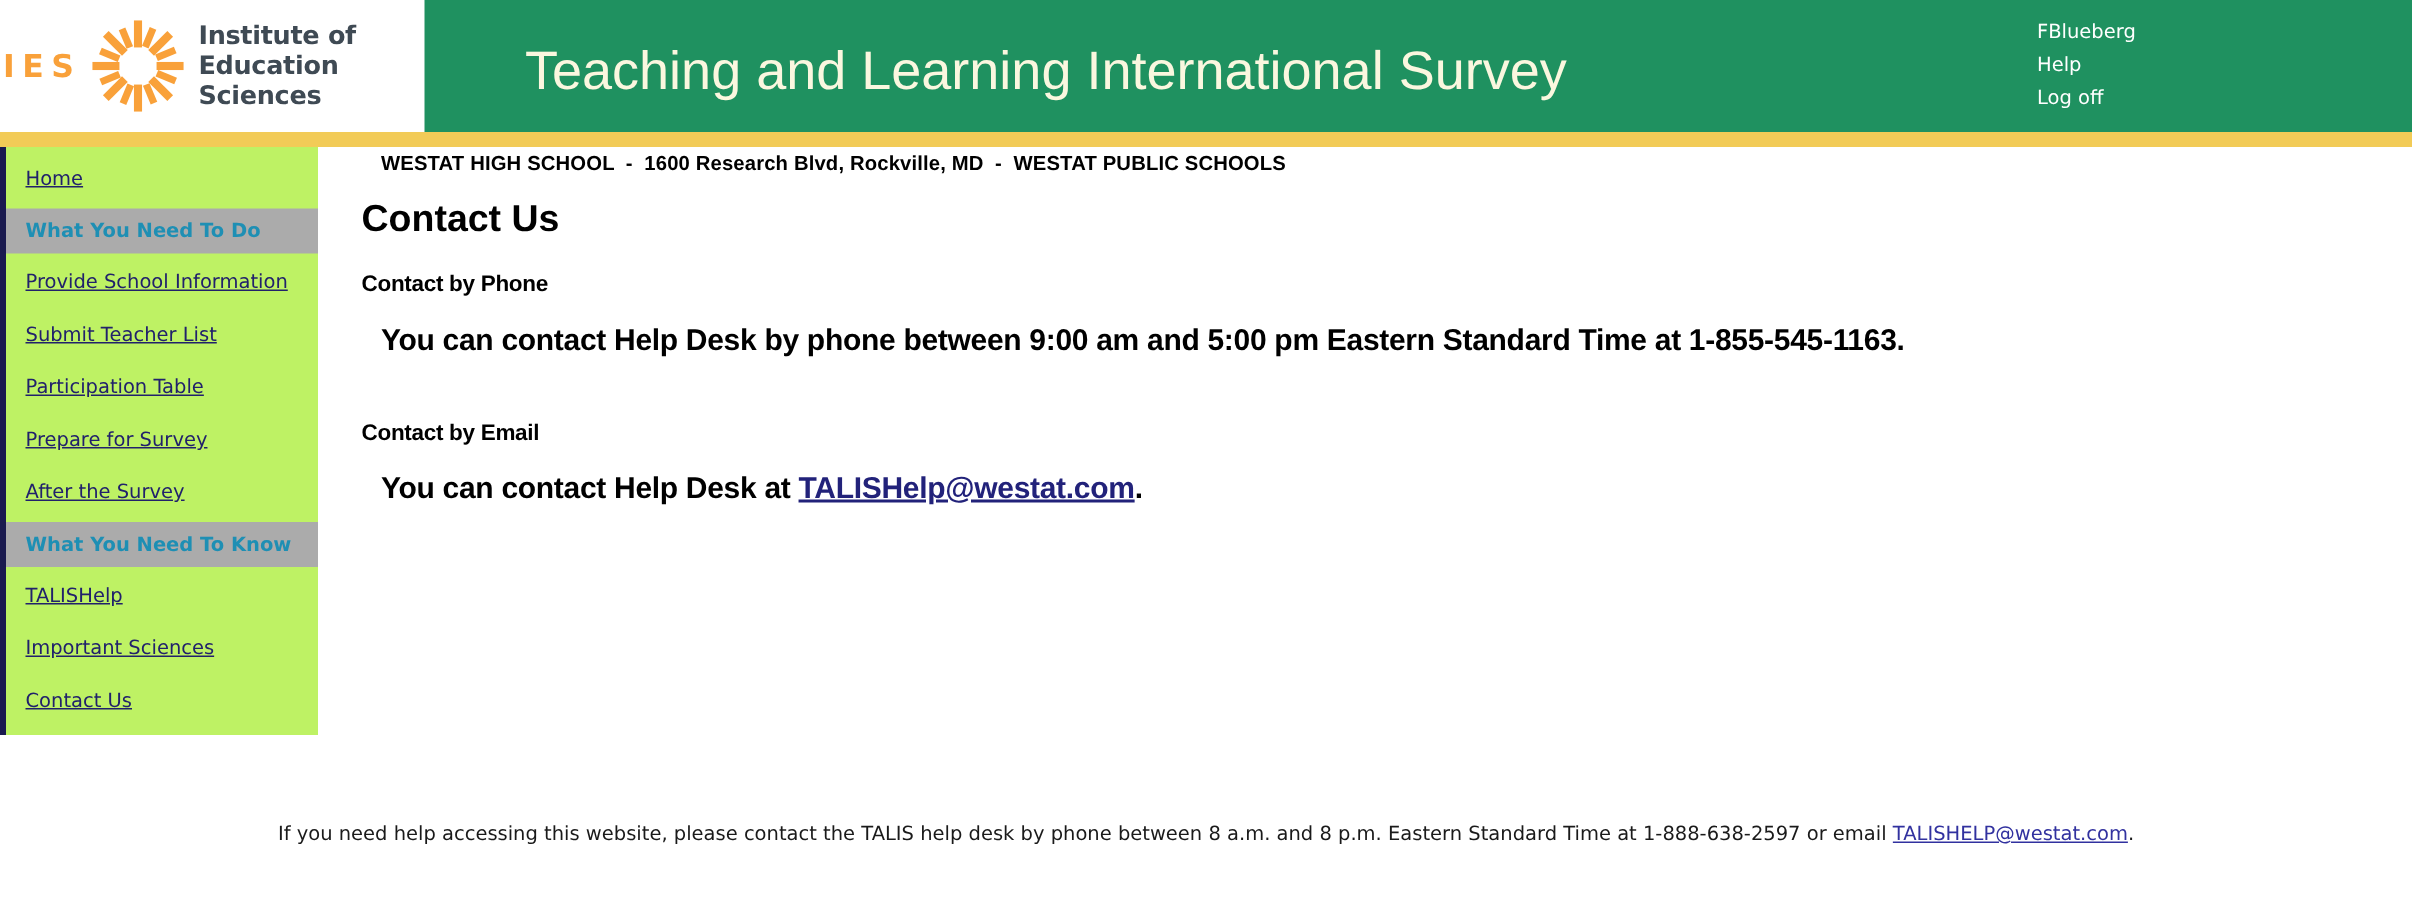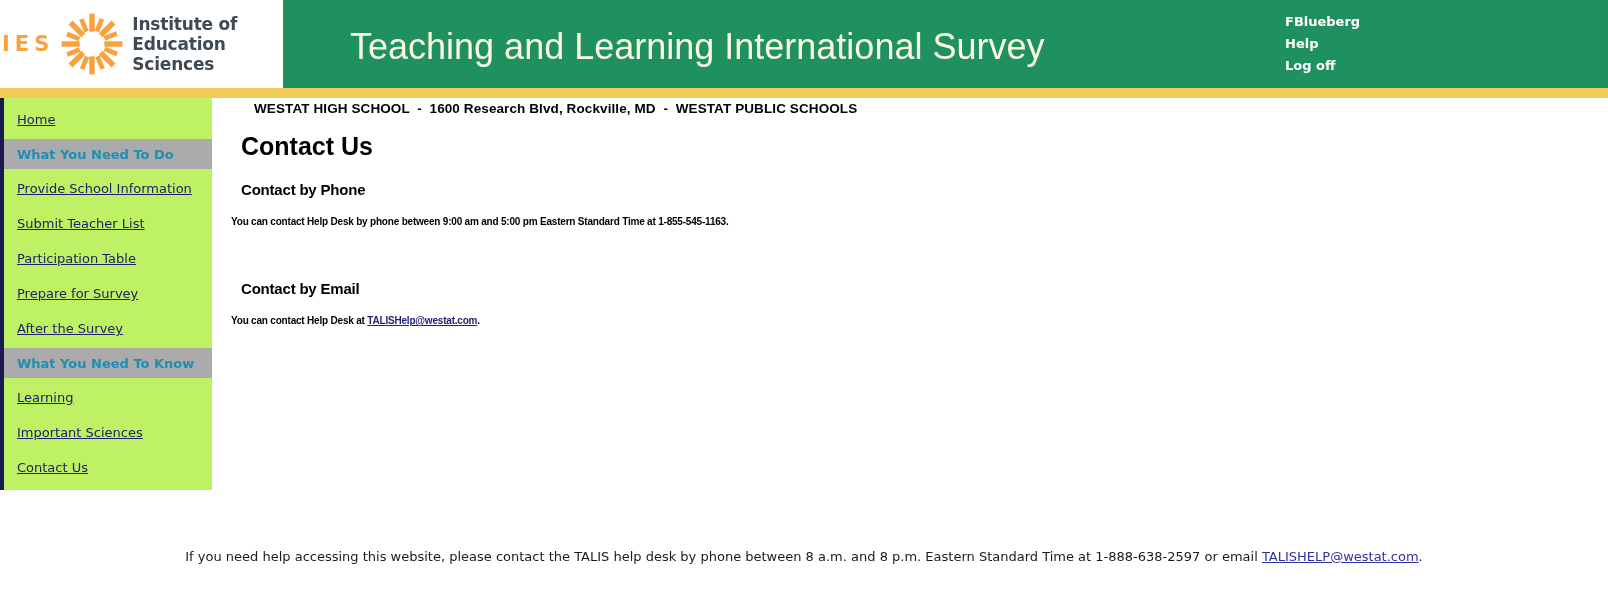--- a/index.html
+++ b/index.html
@@ -29,23 +29,23 @@
   .org-text {
     font-family: "DejaVu Sans", sans-serif;
     color: #3F4A54; font-weight: bold; font-size: 17px; line-height: 20px;
     letter-spacing: -0.2px; margin-left: 4px;
   }
   .app-title {
     position: absolute; left: 350px; top: 26px;
     font-size: 36px; font-weight: normal; color: #FAF7DF; white-space: nowrap;
   }
   .user-links {
-    position: absolute; left: 1285px; top: 11px;
+    position: absolute; left: 1358px; top: 11px;
     font-family: "DejaVu Sans", sans-serif;
-    font-size: 13px; font-weight: bold; line-height: 22px;
+    font-size: 13px; font-weight: normal; line-height: 22px;
   }
   .user-links a { display: block; color: #ffffff; text-decoration: none; cursor: pointer; }
 
   .yellow-bar {
     position: absolute; top: 88px; left: 0;
     width: 1608px; height: 10px; background: #F2CB57;
   }
 
   
   .sidebar {
@@ -72,22 +72,22 @@
   }
   .page-title {
     position: absolute; left: 29px; top: 34px;
     font-size: 25px; font-weight: bold; color: #000;
   }
   .sub-heading {
     position: absolute; left: 29px;
     font-size: 15px; font-weight: bold; color: #000; letter-spacing: -0.2px;
   }
   .body-line {
-    position: absolute; left: 19px;
-    font-size: 10px; font-weight: bold; color: #000; letter-spacing: -0.2px;
+    position: absolute; left: 42px;
+    font-size: 20px; font-weight: bold; color: #000; letter-spacing: -0.2px;
     white-space: nowrap;
   }
   .phone-heading { top: 83px; }
   .phone-text    { top: 118px; }
   .email-heading { top: 182px; }
   .email-text    { top: 217px; }
   .email-link { color: #22227A; text-decoration: underline; font-weight: bold; cursor: pointer; }
 
   
   .footer {
@@ -155,21 +155,21 @@
       <a class="nav-link">Participation Table</a>
     </div>
     <div class="nav-row">
       <a class="nav-link">Prepare for Survey</a>
     </div>
     <div class="nav-row">
       <a class="nav-link">After the Survey</a>
     </div>
     <div class="nav-section">What You Need To Know</div>
     <div class="nav-row">
-      <a class="nav-link">Learning</a>
+      <a class="nav-link">TALISHelp</a>
     </div>
     <div class="nav-row">
       <a class="nav-link">Important Sciences</a>
     </div>
     <div class="nav-row">
       <a class="nav-link">Contact Us</a>
     </div>
   </div>
 
   <div class="main">

